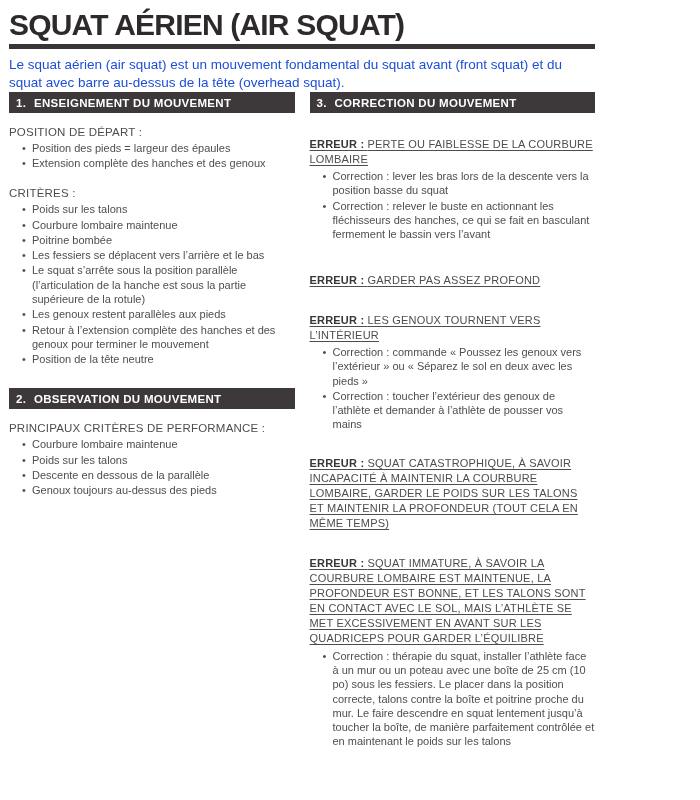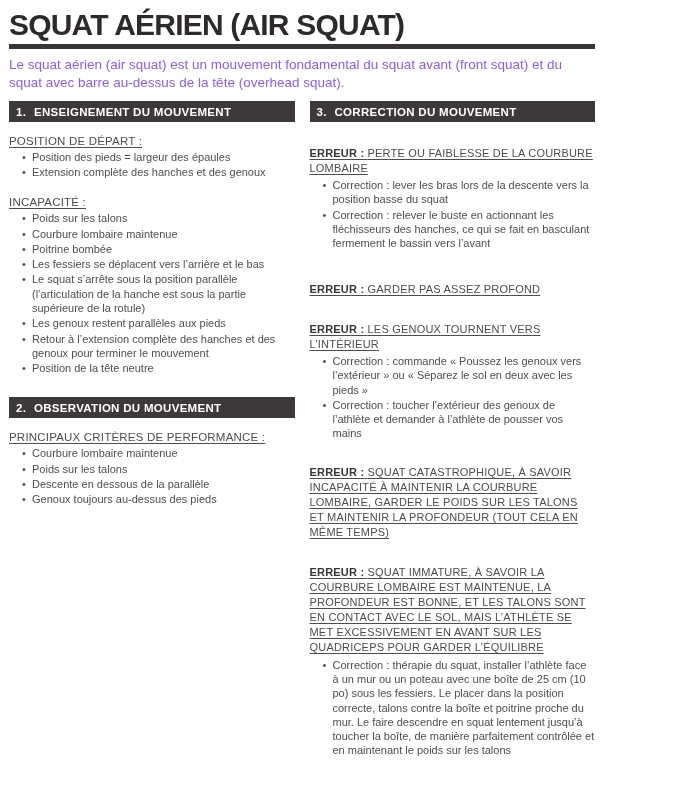--- a/index.html
+++ b/index.html
@@ -28,22 +28,22 @@
   }
   .title-rule {
     height: 5px;
     background: #393536;
     margin-top: 3px;
     margin-bottom: 7px;
   }
   .intro {
     font-size: 13.5px;
     line-height: 1.32;
-    color: #8b5cf6;
-    margin-bottom: 9px;
+    color: #1d4ed8;
+    margin-bottom: 0;
   }
   
   .columns {
     display: flex;
     gap: 15px;
     align-items: flex-start;
   }
   .col { flex: 1 1 0; min-width: 0; }
   
   .section-bar {
@@ -57,21 +57,20 @@
     margin-bottom: 13px;
   }
   .section-bar .num { width: 18px; flex: none; }
   
   .subsection { margin-bottom: 17px; }
   .sub-heading {
     font-size: 11.5px;
     font-weight: 400;
     letter-spacing: 0.2px;
     color: #4f4c4d;
-    text-decoration: underline;
     text-decoration-thickness: 1px;
     text-underline-offset: 2px;
     margin-bottom: 3px;
   }
   .observation-gap { margin-top: 22px; }
   
   ul.bullets {
     list-style: none;
     padding-left: 13px;
     margin-top: 2px;
@@ -133,21 +132,21 @@
         <ul class="bullets">
 
             <li>Position des pieds = largeur des épaules</li>
 
             <li>Extension complète des hanches et des genoux</li>
 
         </ul>
       </div>
 
       <div class="subsection">
-        <h3 class="sub-heading">INCAPACITÉ :</h3>
+        <h3 class="sub-heading">CRITÈRES :</h3>
         <ul class="bullets">
 
             <li>Poids sur les talons</li>
 
             <li>Courbure lombaire maintenue</li>
 
             <li>Poitrine bombée</li>
 
             <li>Les fessiers se déplacent vers l’arrière et le bas</li>
 

